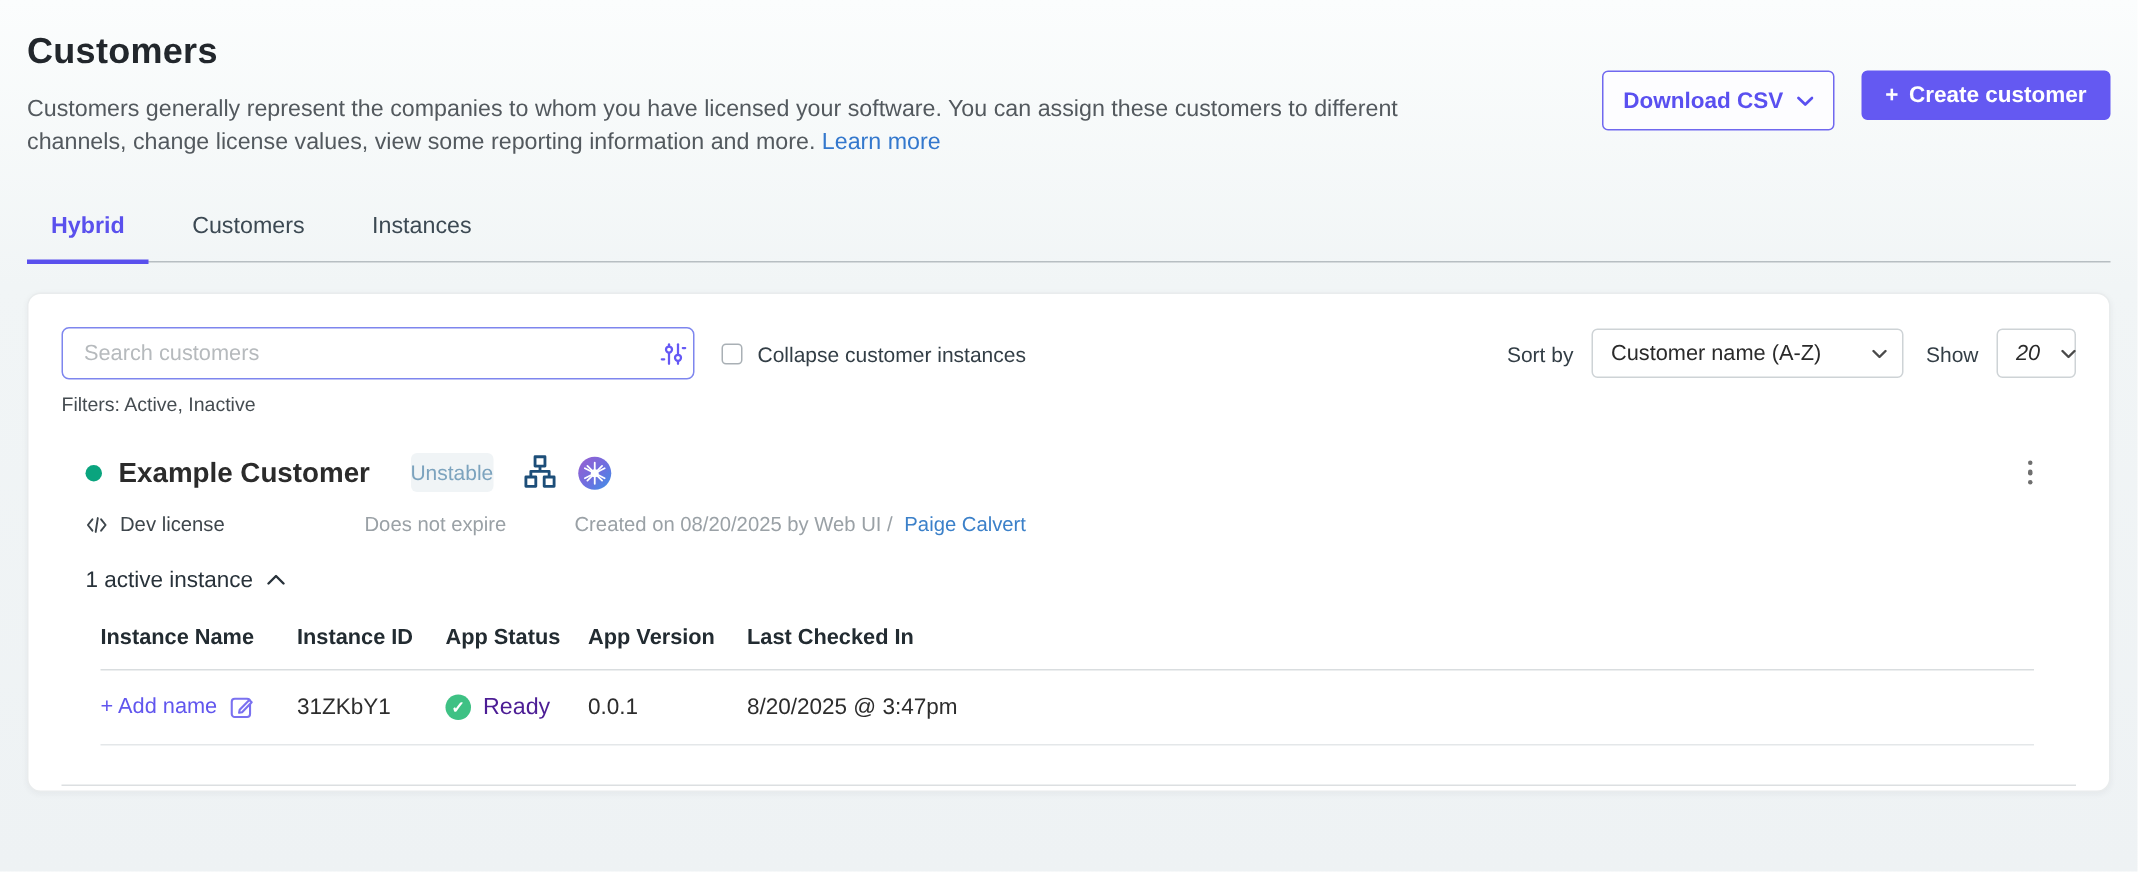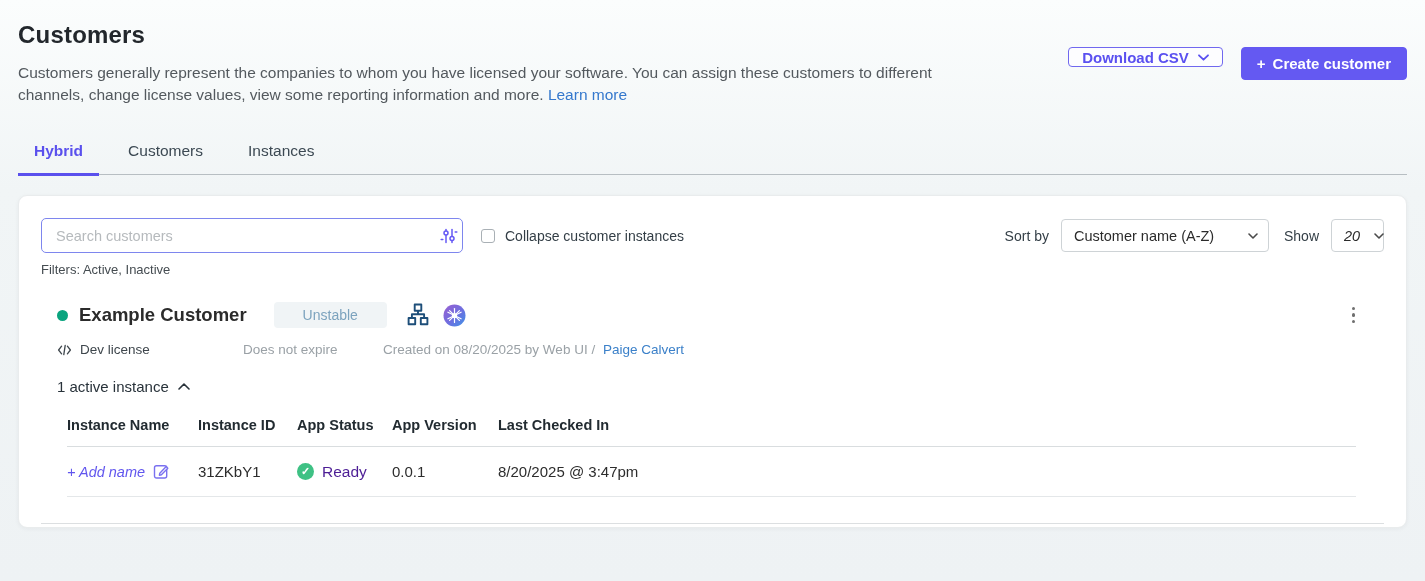--- a/index.html
+++ b/index.html
@@ -11,21 +11,21 @@
     overflow: hidden;
   }
 
   
   .header-row { display: flex; justify-content: space-between; padding: 21px 18px 0 18px; }
   .page-title { font-size: 24px; font-weight: 800; color: #22272c; letter-spacing: .2px; }
   .page-desc { margin-top: 13px; font-size: 15.5px; line-height: 22px; color: #53595e; max-width: 960px; }
   .learn-more { color: #3478cd; text-decoration: none; cursor: pointer; }
   .header-actions { display: flex; gap: 18px; align-items: flex-start; margin-top: 26px; flex-shrink: 0; }
   .btn { border-radius: 4px; font-size: 15px; font-weight: 700; display: flex; align-items: center; cursor: pointer; font-family: inherit; }
-  .btn-outline { height: 20px; padding: 0 13px; background: #fdfdff; border: 1px solid #7068ef; color: #5a50f0; gap: 9px; }
+  .btn-outline { height: 40px; padding: 0 13px; background: #fdfdff; border: 1px solid #7068ef; color: #5a50f0; gap: 9px; }
   .btn-primary { height: 33px; padding: 0 15px; background: #6459f2; border: 1px solid #6459f2; color: #ffffff; gap: 7px; }
   .chev-dn { width: 11px; height: 7px; }
 
   
   .tabs { display: flex; margin: 27px 18px 0 18px; border-bottom: 1px solid #b7bec2; }
   .tab { padding: 9px 16px 13px 16px; font-size: 15.5px; color: #3c4953; cursor: pointer; border-bottom: 3px solid transparent; margin-bottom: -2px; margin-right: 13px; }
   .tab.active { color: #5a50ed; font-weight: 700; border-bottom-color: #5a50ed; }
 
   
   .card { margin: 20px 18px 0 18px; background: #ffffff; border: 1px solid #e9eced; border-radius: 9px; box-shadow: 0 1px 4px rgba(30,40,50,.05); padding: 22px 22px 3px 22px; }
@@ -45,42 +45,42 @@
   .select { height: 33px; border: 1px solid #ced3d6; border-radius: 4px; background: #fff; display: flex; align-items: center; padding: 0 10px 0 12px; font-size: 14.5px; color: #2b2b2b; cursor: pointer; gap: 14px; }
   .select .sel-chev { width: 10px; height: 6px; }
   .sort-select { margin-left: 12px; width: 208px; justify-content: space-between; }
   .show-label { margin-left: 15px; }
   .show-select { margin-left: 12px; width: 53px; justify-content: space-between; font-style: italic; }
 
   
   .cust-header { display: flex; align-items: center; margin: 25px 0 0 16px; }
   .status-dot { width: 11px; height: 11px; border-radius: 50%; background: #0aa47e; margin-right: 11px; flex-shrink: 0; }
   .cust-name { font-size: 18.5px; font-weight: 700; color: #2b2b2b; }
-  .channel-badge { margin-left: 27px; background: #f0f4f6; color: #7ca3be; font-size: 14px; padding: 5px 29px; border-radius: 4px; }
+  .channel-badge { margin-left: 27px; background: #f0f4f6; color: #7ca3be; font-size: 14px; padding: 5px 0; border-radius: 4px; }
   .icon-sitemap { margin-left: 19px; display: flex; }
   .icon-k8s { margin-left: 13px; display: flex; }
   .kebab { margin-left: auto; margin-right: 25px; display: flex; flex-direction: column; gap: 3px; padding: 4px; cursor: pointer; }
   .kebab i { width: 3.5px; height: 3.5px; background: #6f6f6f; border-radius: 50%; }
 
   
   .meta-row { display: flex; align-items: center; margin: 14px 0 0 16px; font-size: 13.5px; }
   .license { display: flex; align-items: center; gap: 8px; color: #3e464c; width: 186px; }
   .expiry { color: #9aa1a6; width: 140px; }
   .created { color: #9aa1a6; }
   .created a { color: #3b80c9; text-decoration: none; cursor: pointer; margin-left: 4px; }
 
   
   .instances-toggle { display: flex; align-items: center; gap: 9px; margin: 21px 0 0 16px; font-size: 15px; color: #28323a; font-weight: 500; cursor: pointer; }
 
   
   .itable { margin: 22px 28px 0 26px; }
   .ihead, .irow { display: grid; grid-template-columns: 131px 99px 95px 106px 1fr; align-items: center; }
   .ihead { font-size: 14.5px; font-weight: 700; color: #222b31; padding-bottom: 13px; border-bottom: 1px solid #d9dddf; }
   .irow { height: 50px; border-bottom: 1px solid #e4e7e9; font-size: 15px; color: #2d2d2d; }
-  .add-name { display: flex; align-items: center; gap: 8px; color: #6156ee; font-size: 14.5px; cursor: pointer; font-style: italic; }
+  .add-name { display: flex; gap: 8px; color: #6156ee; font-size: 14.5px; cursor: pointer; }
   .status-cell { display: flex; align-items: center; gap: 8px; }
   .check-circle { width: 17px; height: 17px; border-radius: 50%; background: #3ec184; color: #fff; font-size: 11px; font-weight: 700; display: flex; align-items: center; justify-content: center; }
   .ready-text { color: #4c1d95; font-size: 15.5px; }
 
   .cust-separator { border: none; border-top: 1px solid #dcdfe1; margin: 26px 0 0 0; }
 </style>
 </head>
 <body>
 
 <div>

